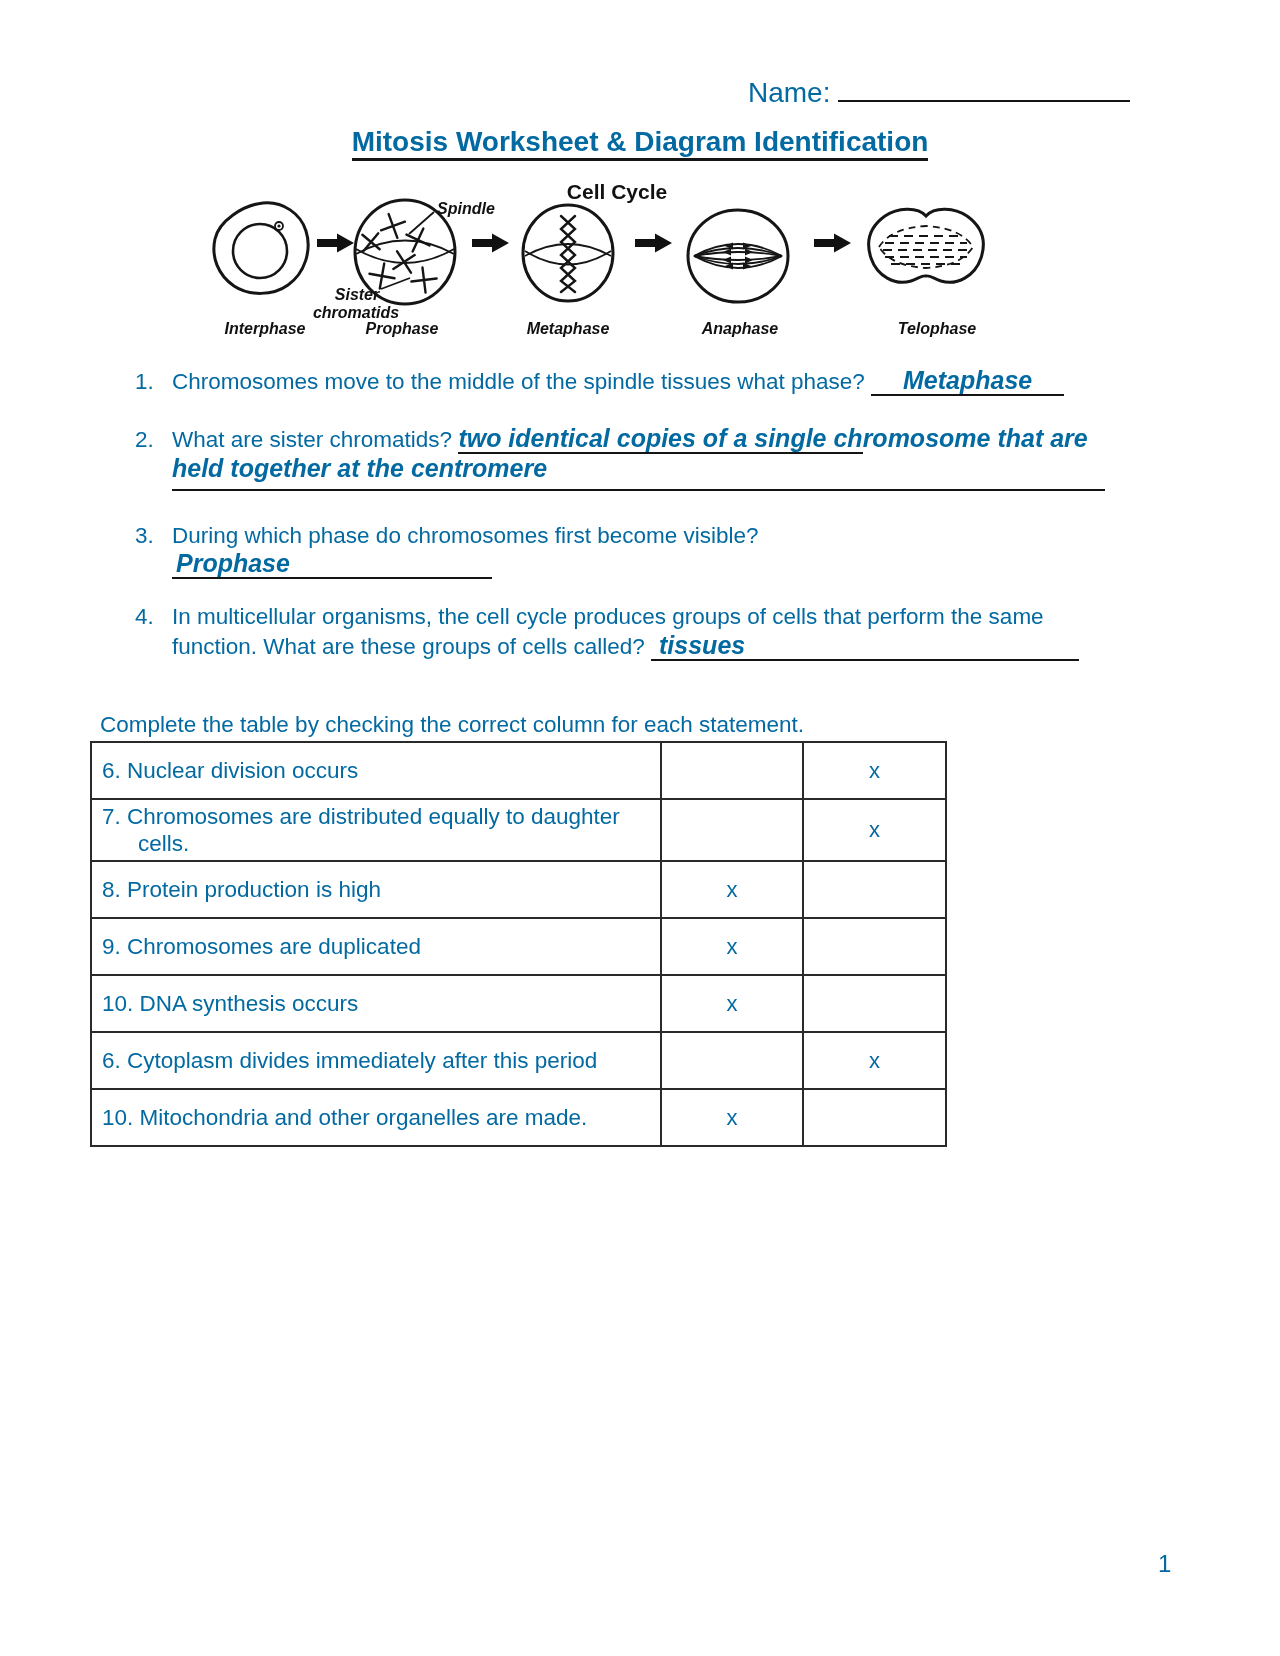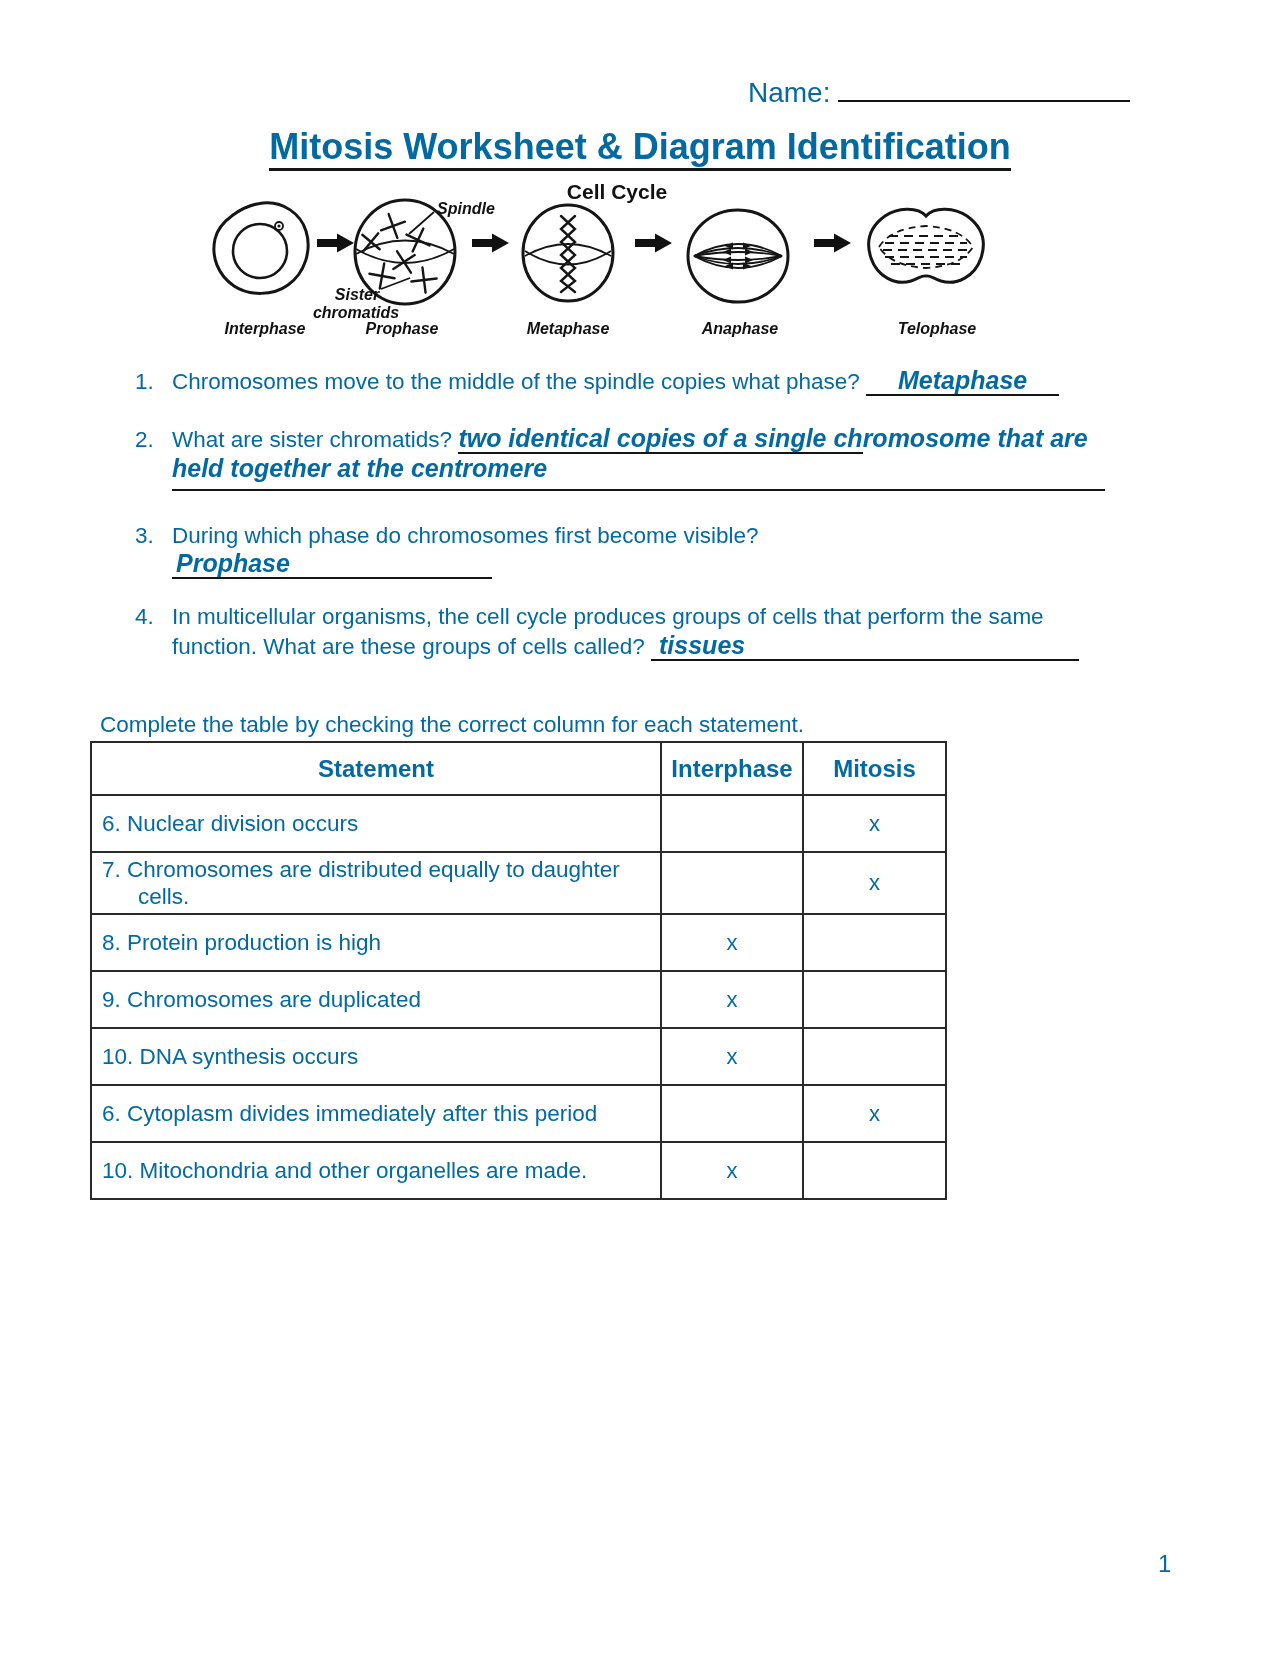--- a/index.html
+++ b/index.html
@@ -9,21 +9,21 @@
     margin:0 auto;
   }
   .abs{position:absolute;}
   .q{font-size:22.5px;line-height:28px;white-space:nowrap;}
   .qnum{display:inline-block;width:37px;}
   .ans{font-weight:bold;font-style:italic;font-size:25px;}
   .blank{display:inline-block;border-bottom:2.5px solid #151515;vertical-align:baseline;}
   .rule{border-top:2.5px solid #151515;height:0;}
   .name-row{font-size:28px;}
   .title span{
-    font-size:36px;font-weight:bold;border-bottom:3px solid #151515;padding-bottom:1px;
+    font-size:28px;font-weight:bold;border-bottom:3px solid #151515;padding-bottom:1px;
   }
   .instruction{font-size:22.5px;}
   .pagenum{font-size:24px;}
   
   .wtable{border-collapse:collapse;table-layout:fixed;}
   .wtable th,.wtable td{border:2px solid #2a2a2a;vertical-align:middle;}
   .wtable th{font-size:24px;font-weight:bold;text-align:center;}
   .stmt{
     font-size:22.5px;text-align:left;padding-left:46px;text-indent:-36px;
     padding-right:6px;line-height:27px;
@@ -136,21 +136,21 @@
     </g>
 
     <text class="plabel" x="80" y="158" text-anchor="middle">Interphase</text>
     <text class="plabel" x="217" y="158" text-anchor="middle">Prophase</text>
     <text class="plabel" x="383" y="158" text-anchor="middle">Metaphase</text>
     <text class="plabel" x="555" y="158" text-anchor="middle">Anaphase</text>
     <text class="plabel" x="752" y="158" text-anchor="middle">Telophase</text>
   </svg>
 
   <div class="abs q" style="left:135px;top:366px;">
-    <span class="qnum">1.</span><span>Chromosomes move to the middle of the spindle copies what phase?</span>
+    <span class="qnum">1.</span><span>Chromosomes move to the middle of the spindle tissues what phase?</span>
     <span class="blank ans" style="width:193px;text-align:center;">Metaphase</span>
   </div>
 
   <div class="abs q" style="left:135px;top:424px;">
     <span class="qnum">2.</span><span>What are sister chromatids?</span>
     <span class="ans" style="border-bottom:2.5px solid #151515;">two identical copies of a single ch</span><span class="ans">romosome that are</span>
   </div>
   <div class="abs q ans" style="left:172px;top:454px;">held together at the centromere</div>
   <div class="abs rule" style="left:172px;top:489px;width:933px;"></div>
 
@@ -171,25 +171,20 @@
 
   <div class="abs instruction" style="left:100px;top:712px;">Complete the table by checking the correct column for each statement.</div>
 
   <table class="wtable abs" style="left:90px;top:741px;">
     <colgroup>
         <col style="width:570px;">
         <col style="width:142px;">
         <col style="width:143px;">
       </colgroup>
     <tbody>
-        <tr class="hrow">
-      <th>Statement</th>
-      <th>Interphase</th>
-      <th>Mitosis</th>
-    </tr>
     <tr class="r57">
       <td class="stmt">6.  Nuclear division occurs</td>
       <td class="mark"></td>
       <td class="mark">x</td>
     </tr>
     <tr class="r62">
       <td class="stmt">7.   Chromosomes are distributed equally to daughter cells.</td>
       <td class="mark"></td>
       <td class="mark">x</td>
     </tr>

